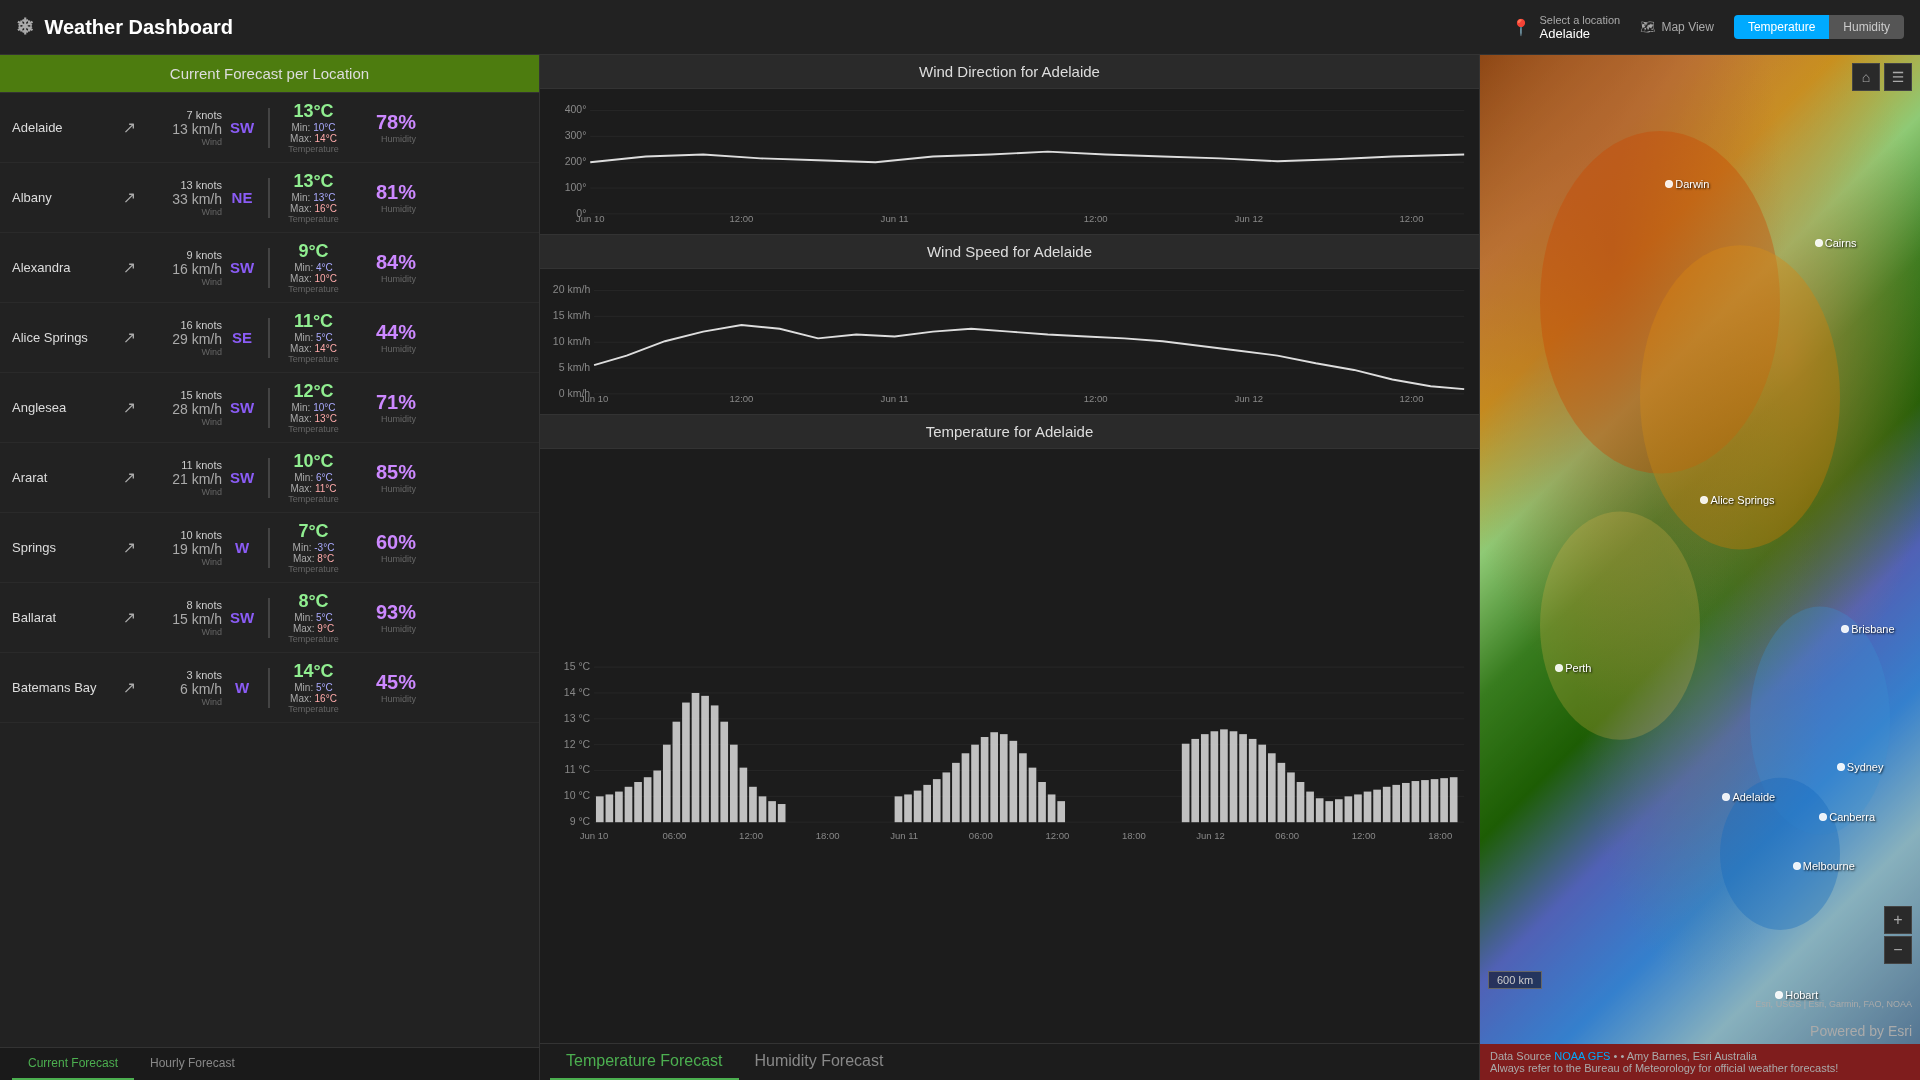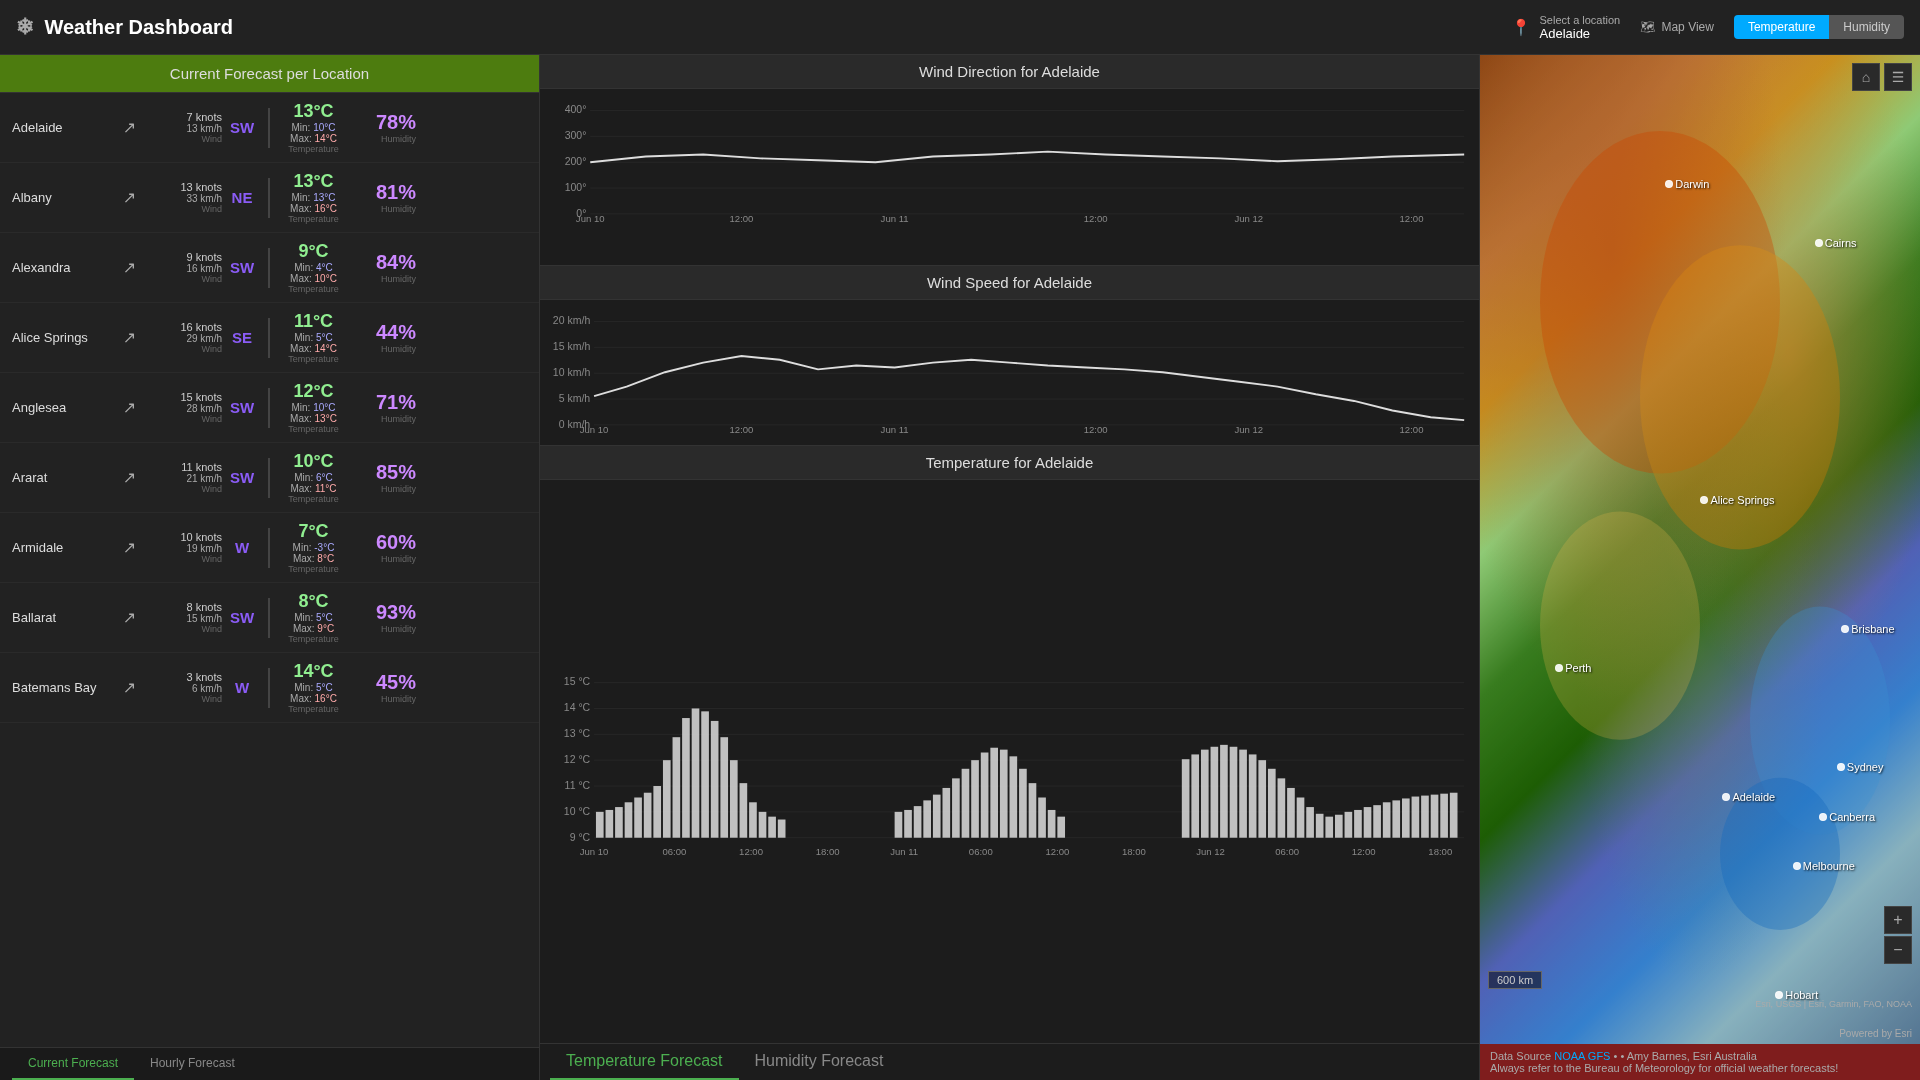--- a/index.html
+++ b/index.html
@@ -150,21 +150,21 @@
     .wind-info {
       width: 75px;
       text-align: right;
     }
     .wind-knots {
       color: #ccc;
       font-size: 11px;
     }
     .wind-kmh {
       color: #aaa;
-      font-size: 10px;
+      font-size: 14px;
     }
     .wind-label {
       color: #666;
       font-size: 9px;
     }
     .wind-dir-badge {
       width: 40px;
       text-align: center;
       font-size: 15px;
       font-weight: bold;
@@ -572,21 +572,21 @@
           <span>Max: </span><span class="max">11°C</span>
         </div>
         <div class="temp-label">Temperature</div>
       </div>
       <div class="humidity-info">
         <div class="humidity-pct">85%</div>
         <div class="humidity-label">Humidity</div>
       </div>
     </div>
         <div class="forecast-row">
-      <div class="location-name">Armidale</div>
+      <div class="location-name">Springs</div>
       <div class="wind-icon-area">
         <span class="wind-arrow">↗</span>
       </div>
       <div class="wind-info">
         <div class="wind-knots">10 knots</div>
         <div class="wind-kmh">19 km/h</div>
         <div class="wind-label">Wind</div>
       </div>
       <div class="wind-dir-badge">W</div>
       <div class="temp-divider"></div>
@@ -657,21 +657,21 @@
     <div class="bottom-tabs">
       <div class="tab-item active">Current Forecast</div>
       <div class="tab-item hourly">Hourly Forecast</div>
     </div>
   </div>
 
   <div class="center-panel">
 
     <div class="chart-section" style="flex:0 0 auto;">
       <div class="chart-title">Wind Direction for Adelaide</div>
-      <div class="chart-area" style="height:176px;">
+      <div class="chart-area" style="height:145px;">
         <svg viewBox="0 0 960 130" class="chart-svg">
 
           <text x="38" y="15" fill="#888" font-size="11" text-anchor="end">400°</text>
           <text x="38" y="42" fill="#888" font-size="11" text-anchor="end">300°</text>
           <text x="38" y="69" fill="#888" font-size="11" text-anchor="end">200°</text>
           <text x="38" y="96" fill="#888" font-size="11" text-anchor="end">100°</text>
           <text x="38" y="123" fill="#888" font-size="11" text-anchor="end">0°</text>
 
           <line x1="42" y1="12" x2="955" y2="12" stroke="#333" stroke-width="0.5"></line>
           <line x1="42" y1="39" x2="955" y2="39" stroke="#333" stroke-width="0.5"></line>
@@ -889,20 +889,20 @@
       <div class="map-controls">
         <div class="map-ctrl-btn">⌂</div>
         <div class="map-ctrl-btn">☰</div>
       </div>
       <div class="map-zoom-controls">
         <div class="map-zoom-btn">+</div>
         <div class="map-zoom-btn">−</div>
       </div>
       <div class="map-scale">600 km</div>
       <div class="map-attribution">Esri, USGS | Esri, Garmin, FAO, NOAA</div>
-      <div style="position:absolute;bottom:5px;right:8px;font-size:10px;color:#aaa;">Powered by Esri</div>
+      <div style="position:absolute;bottom:5px;right:8px;font-size:14px;color:#aaa;">Powered by Esri</div>
     </div>
     <div class="map-data-source">
       <div>Data Source <span style="color:#00aaff;">NOAA GFS</span> • <span>• Amy Barnes, Esri Australia</span></div>
       <div>Always refer to the Bureau of Meteorology for official weather forecasts!</div>
     </div>
   </div>
 </div>
 
 </body></html>

